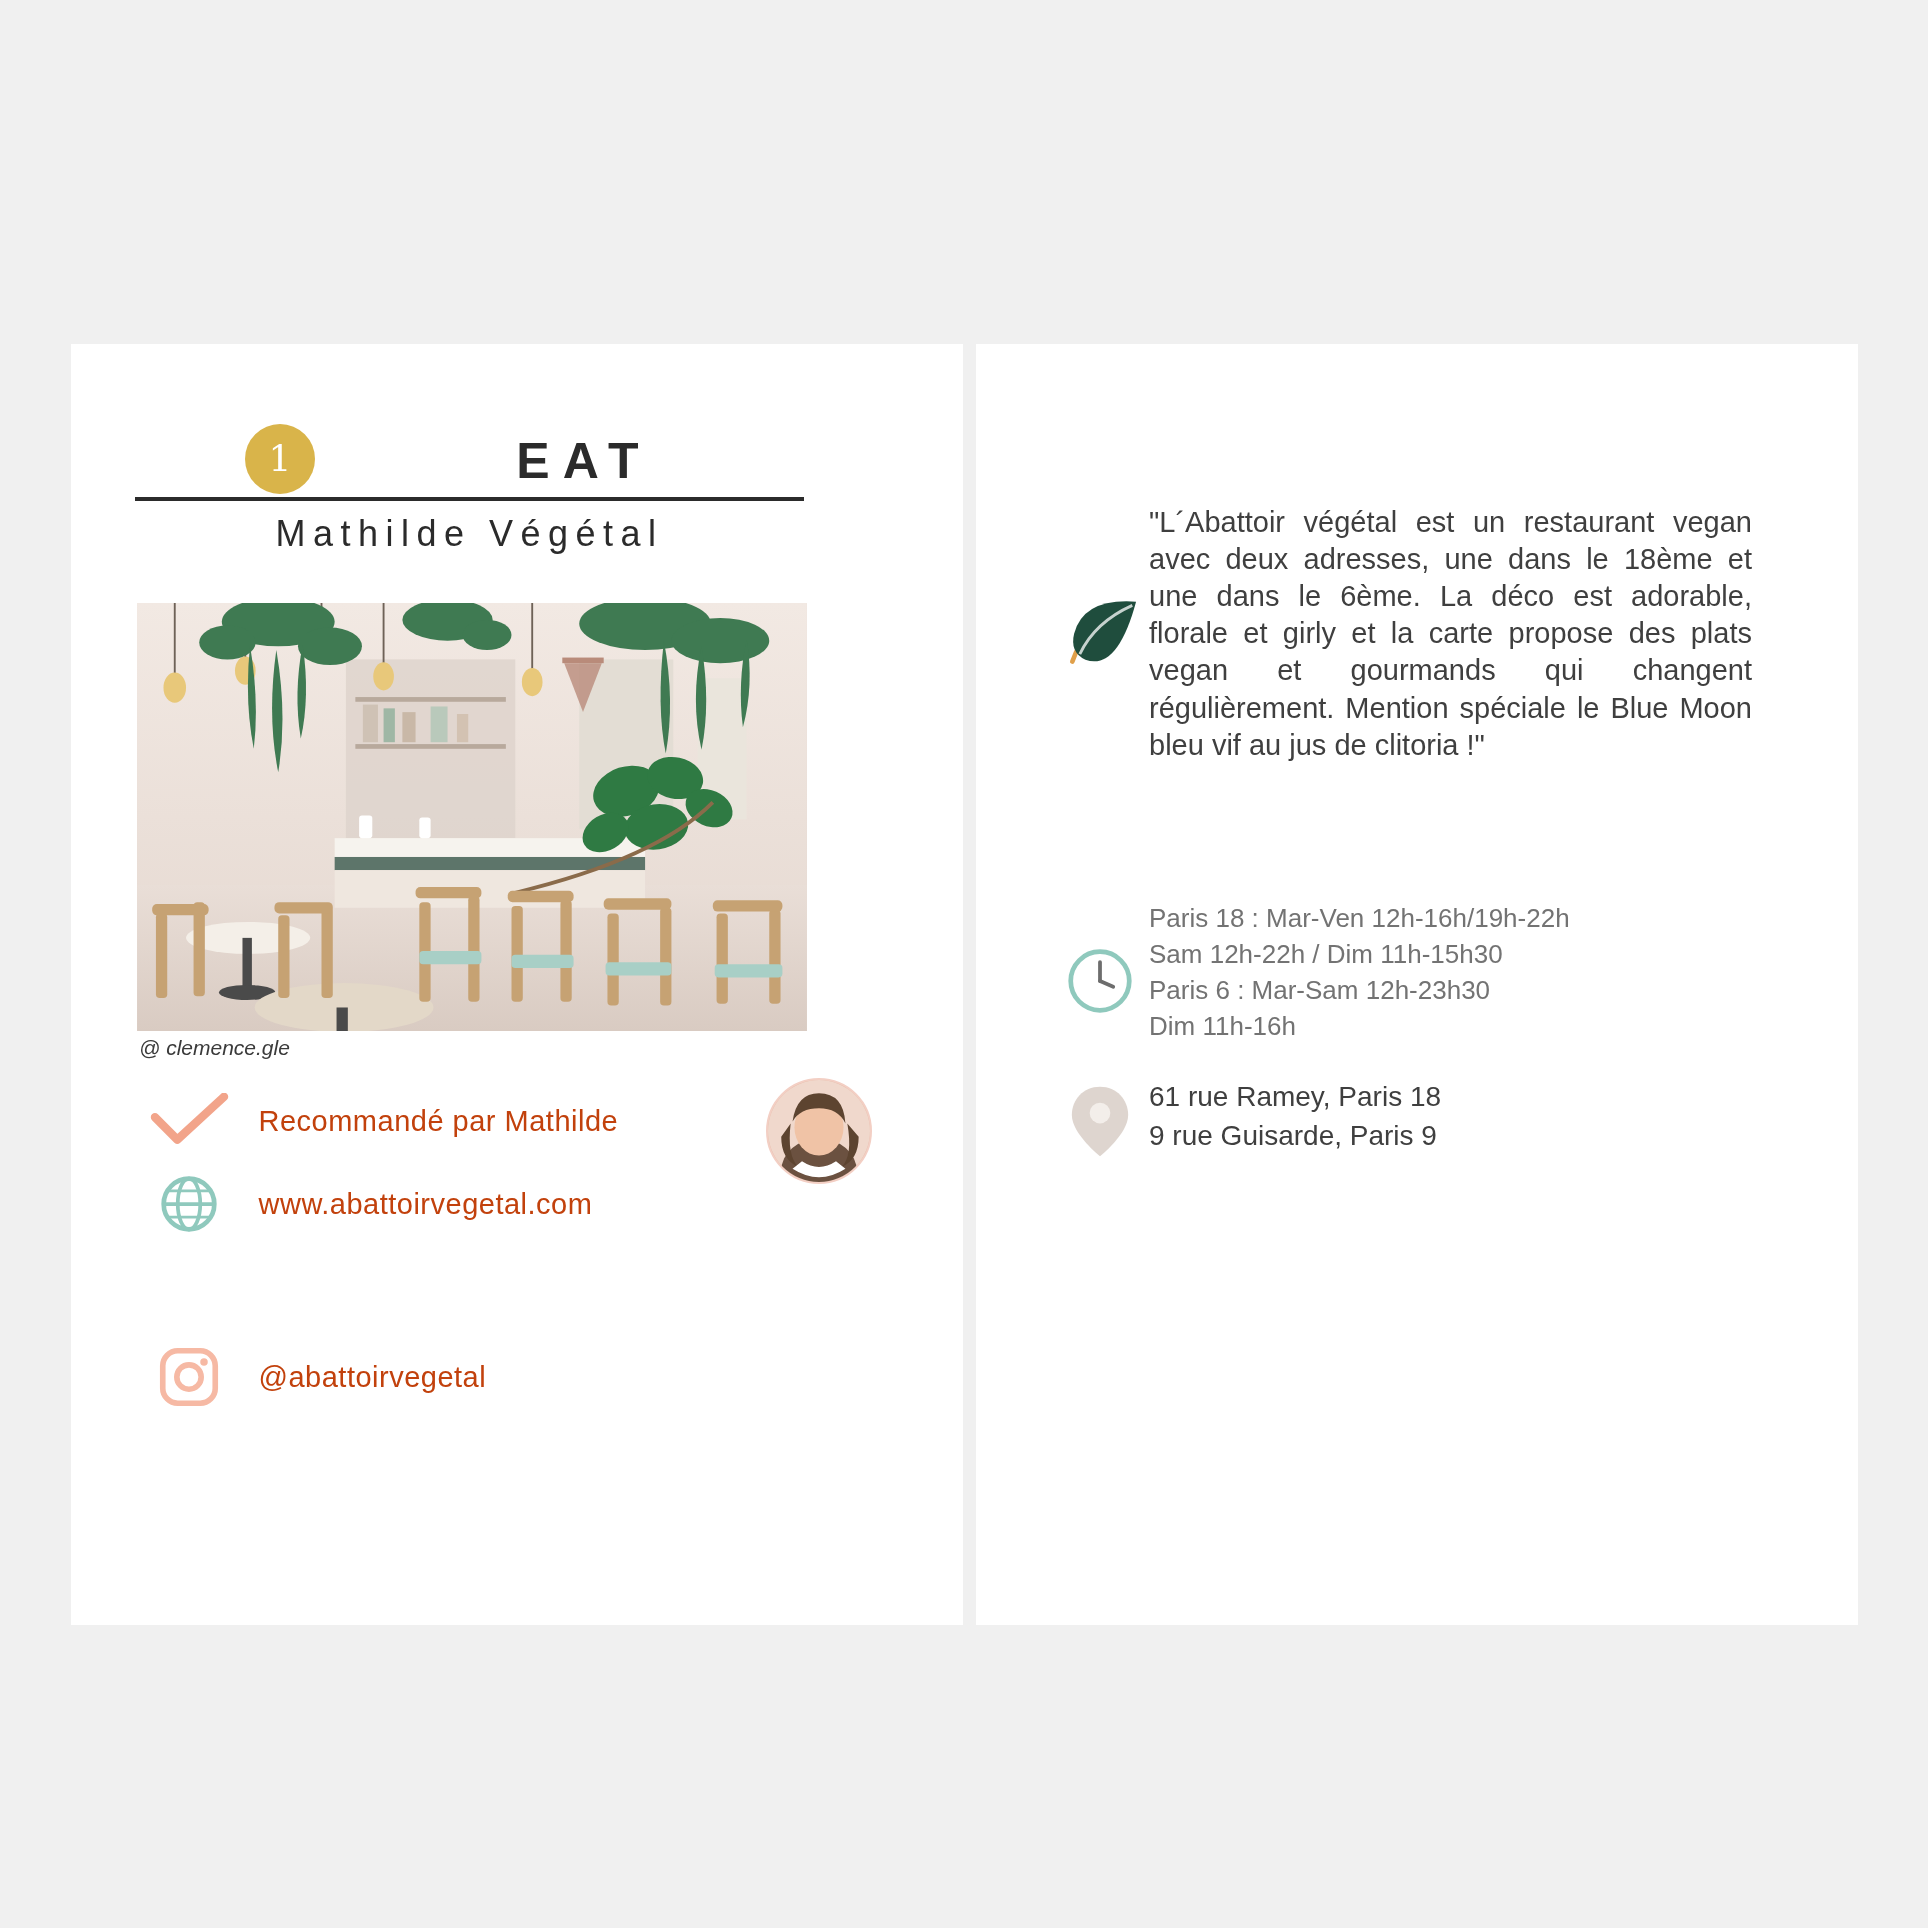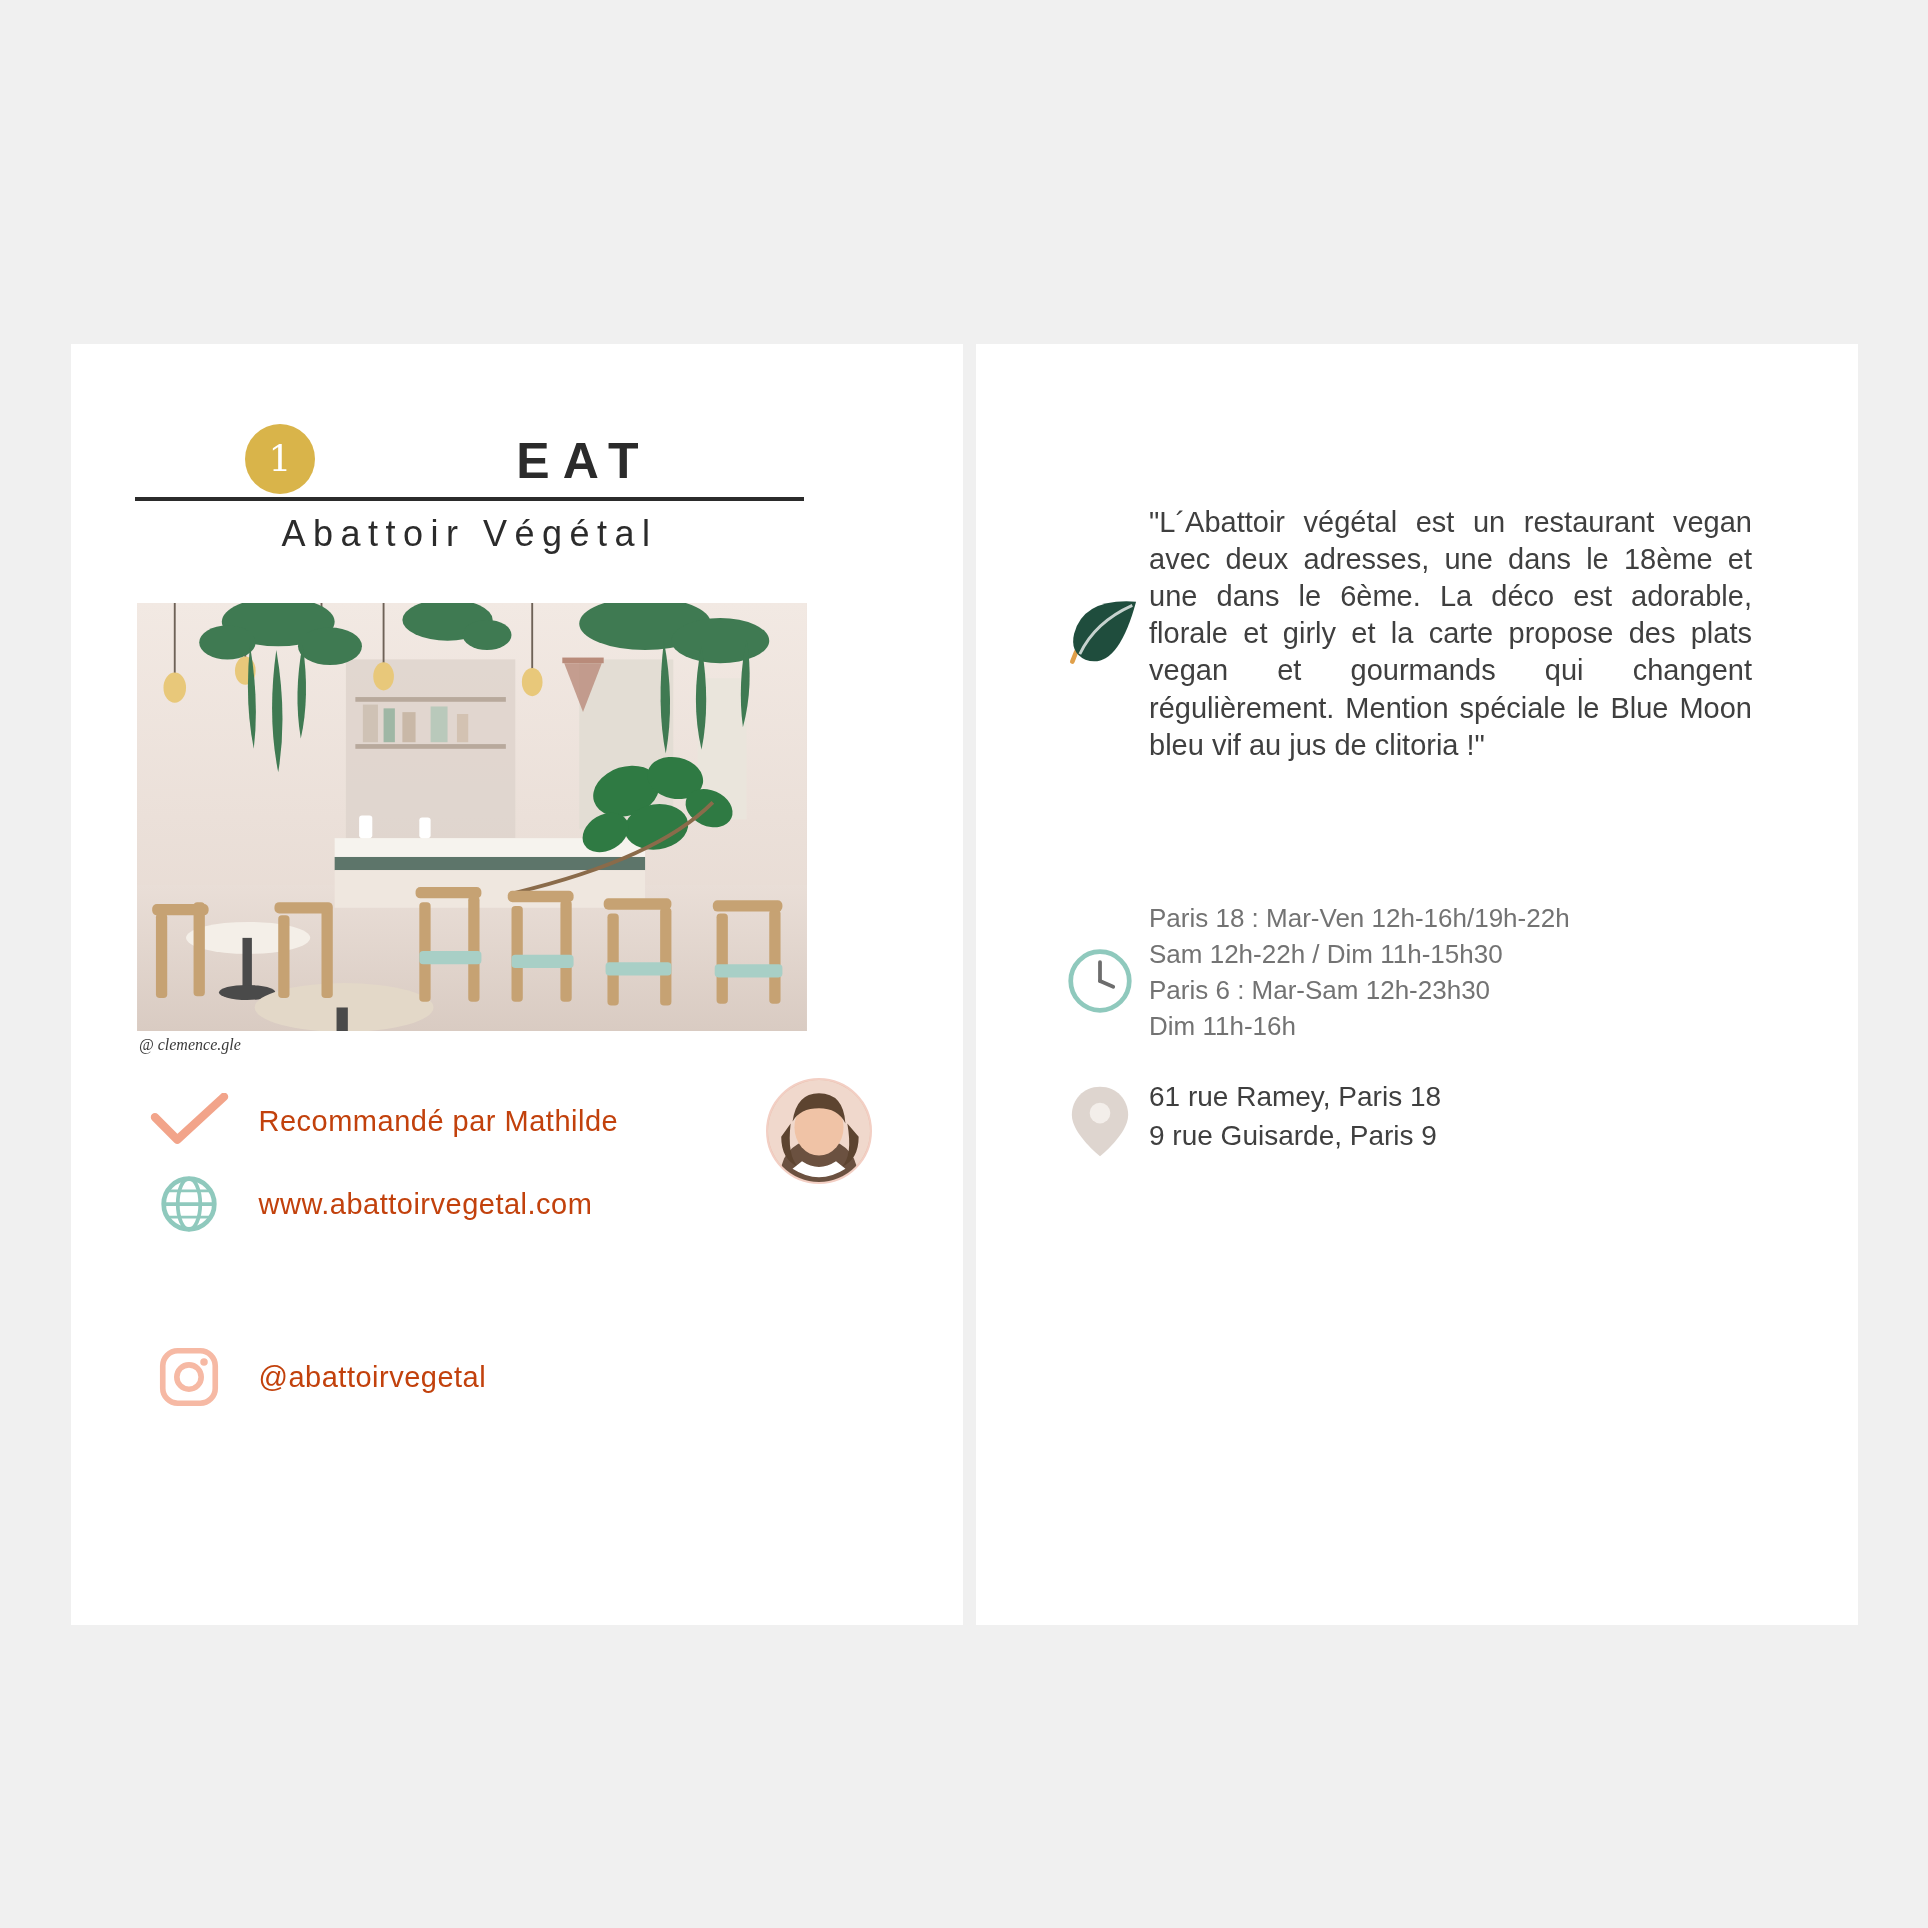--- a/index.html
+++ b/index.html
@@ -103,23 +103,23 @@
     width: 670px;
     height: 428px;
     overflow: hidden;
     background: linear-gradient(170deg, #efe6e0 0%, #e6d9d2 45%, #ded2cb 100%);
   }
   .photo svg { display: block; }
   .credit {
     position: absolute;
     left: 68px;
     top: 692px;
-    font-family: Liberation Serif, serif;
+    font-family: Liberation Sans, sans-serif;
     font-style: italic;
-    font-size: 16px;
+    font-size: 21px;
     color: #3a3a3a;
   }
 
   .info-row {
     position: absolute;
     display: flex;
     align-items: center;
     left: 73px;
   }
   .row1 { top: 749px; }
@@ -219,21 +219,21 @@
 
       <div class="head-row">
         <div class="eat-title">EAT</div>
         <div class="badge">
           <span>1</span>
         </div>
       </div>
 
       <div class="rule"></div>
 
-      <div class="sub-title">Abattoir Végétal</div>
+      <div class="sub-title">Mathilde Végétal</div>
 
       <div class="photo">
         <svg width="670" height="428" viewBox="0 0 712 455" xmlns="http://www.w3.org/2000/svg">
           <defs>
             <linearGradient id="wall" x1="0" y1="0" x2="0" y2="1">
               <stop offset="0%" stop-color="#f2e9e3"></stop>
               <stop offset="100%" stop-color="#e4d7cf"></stop>
             </linearGradient>
             <linearGradient id="floor" x1="0" y1="0" x2="0" y2="1">
               <stop offset="0%" stop-color="#e9ded7"></stop>

